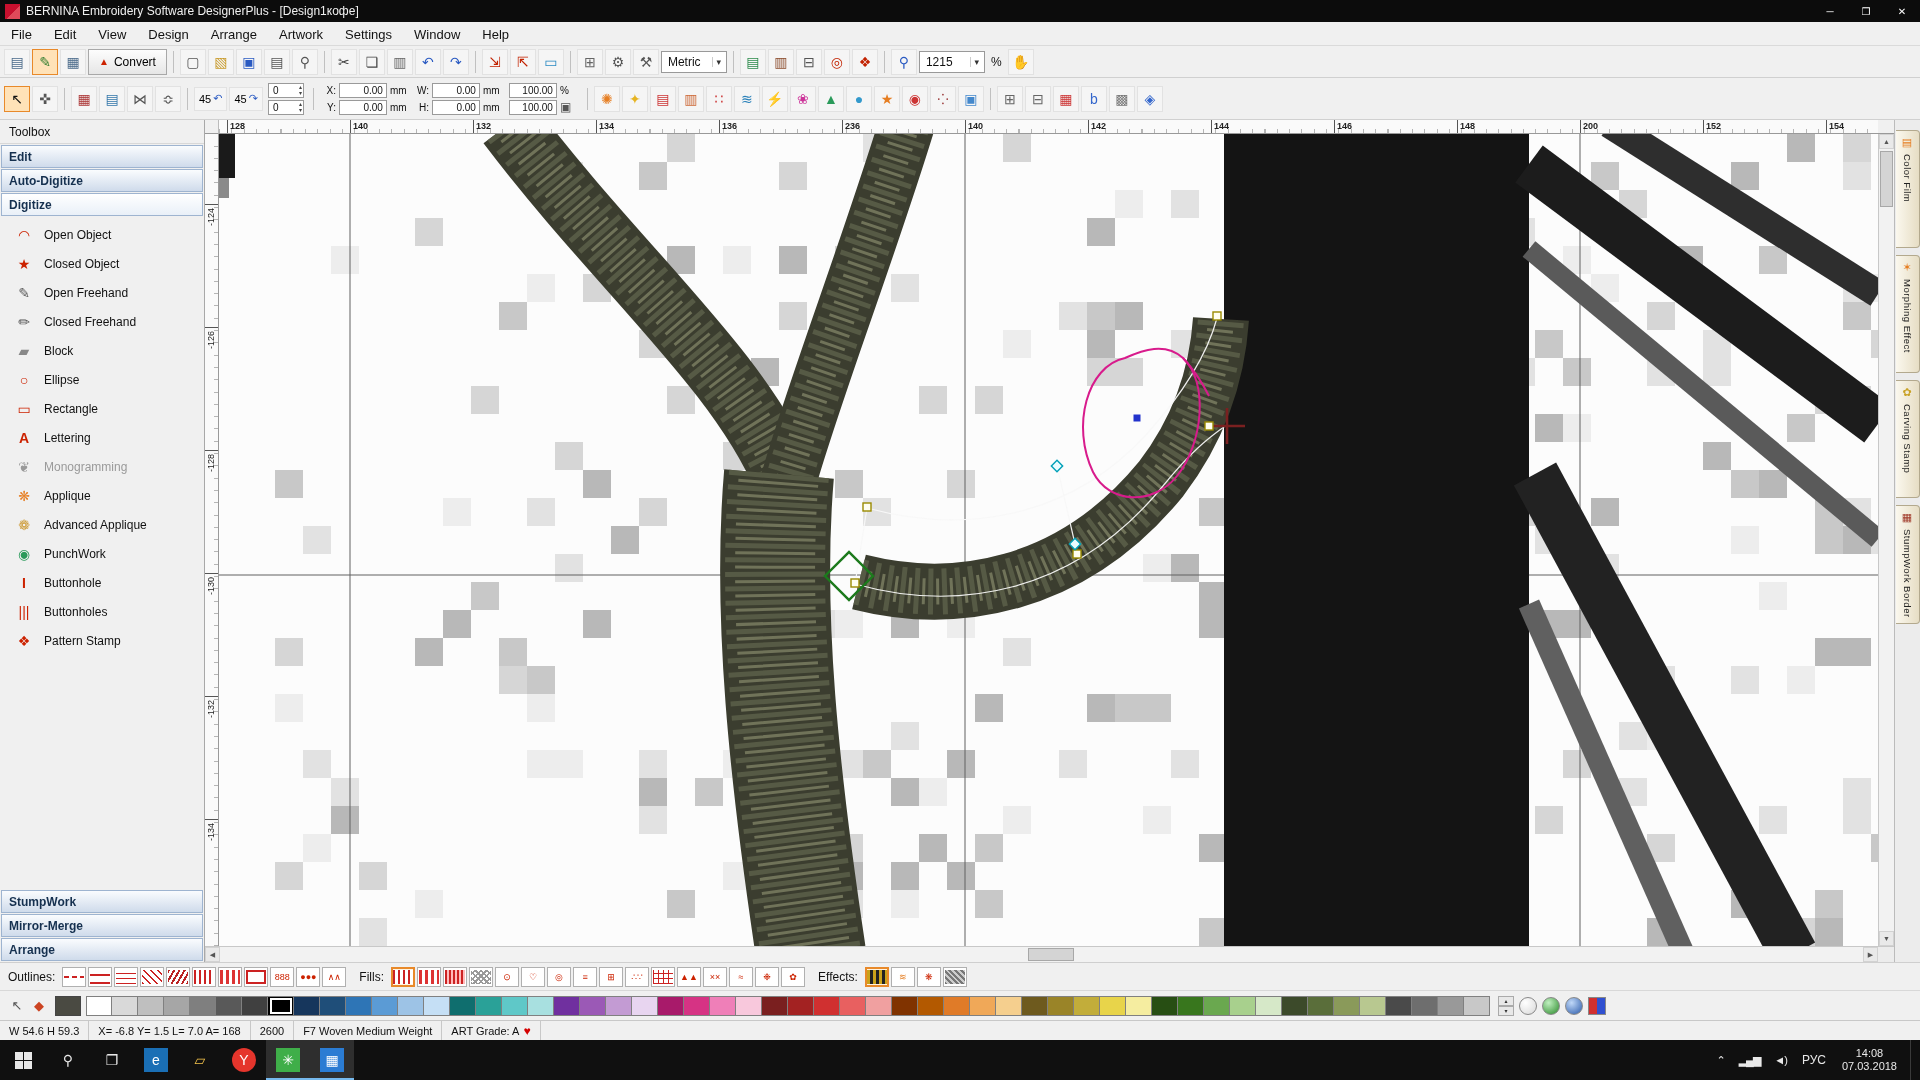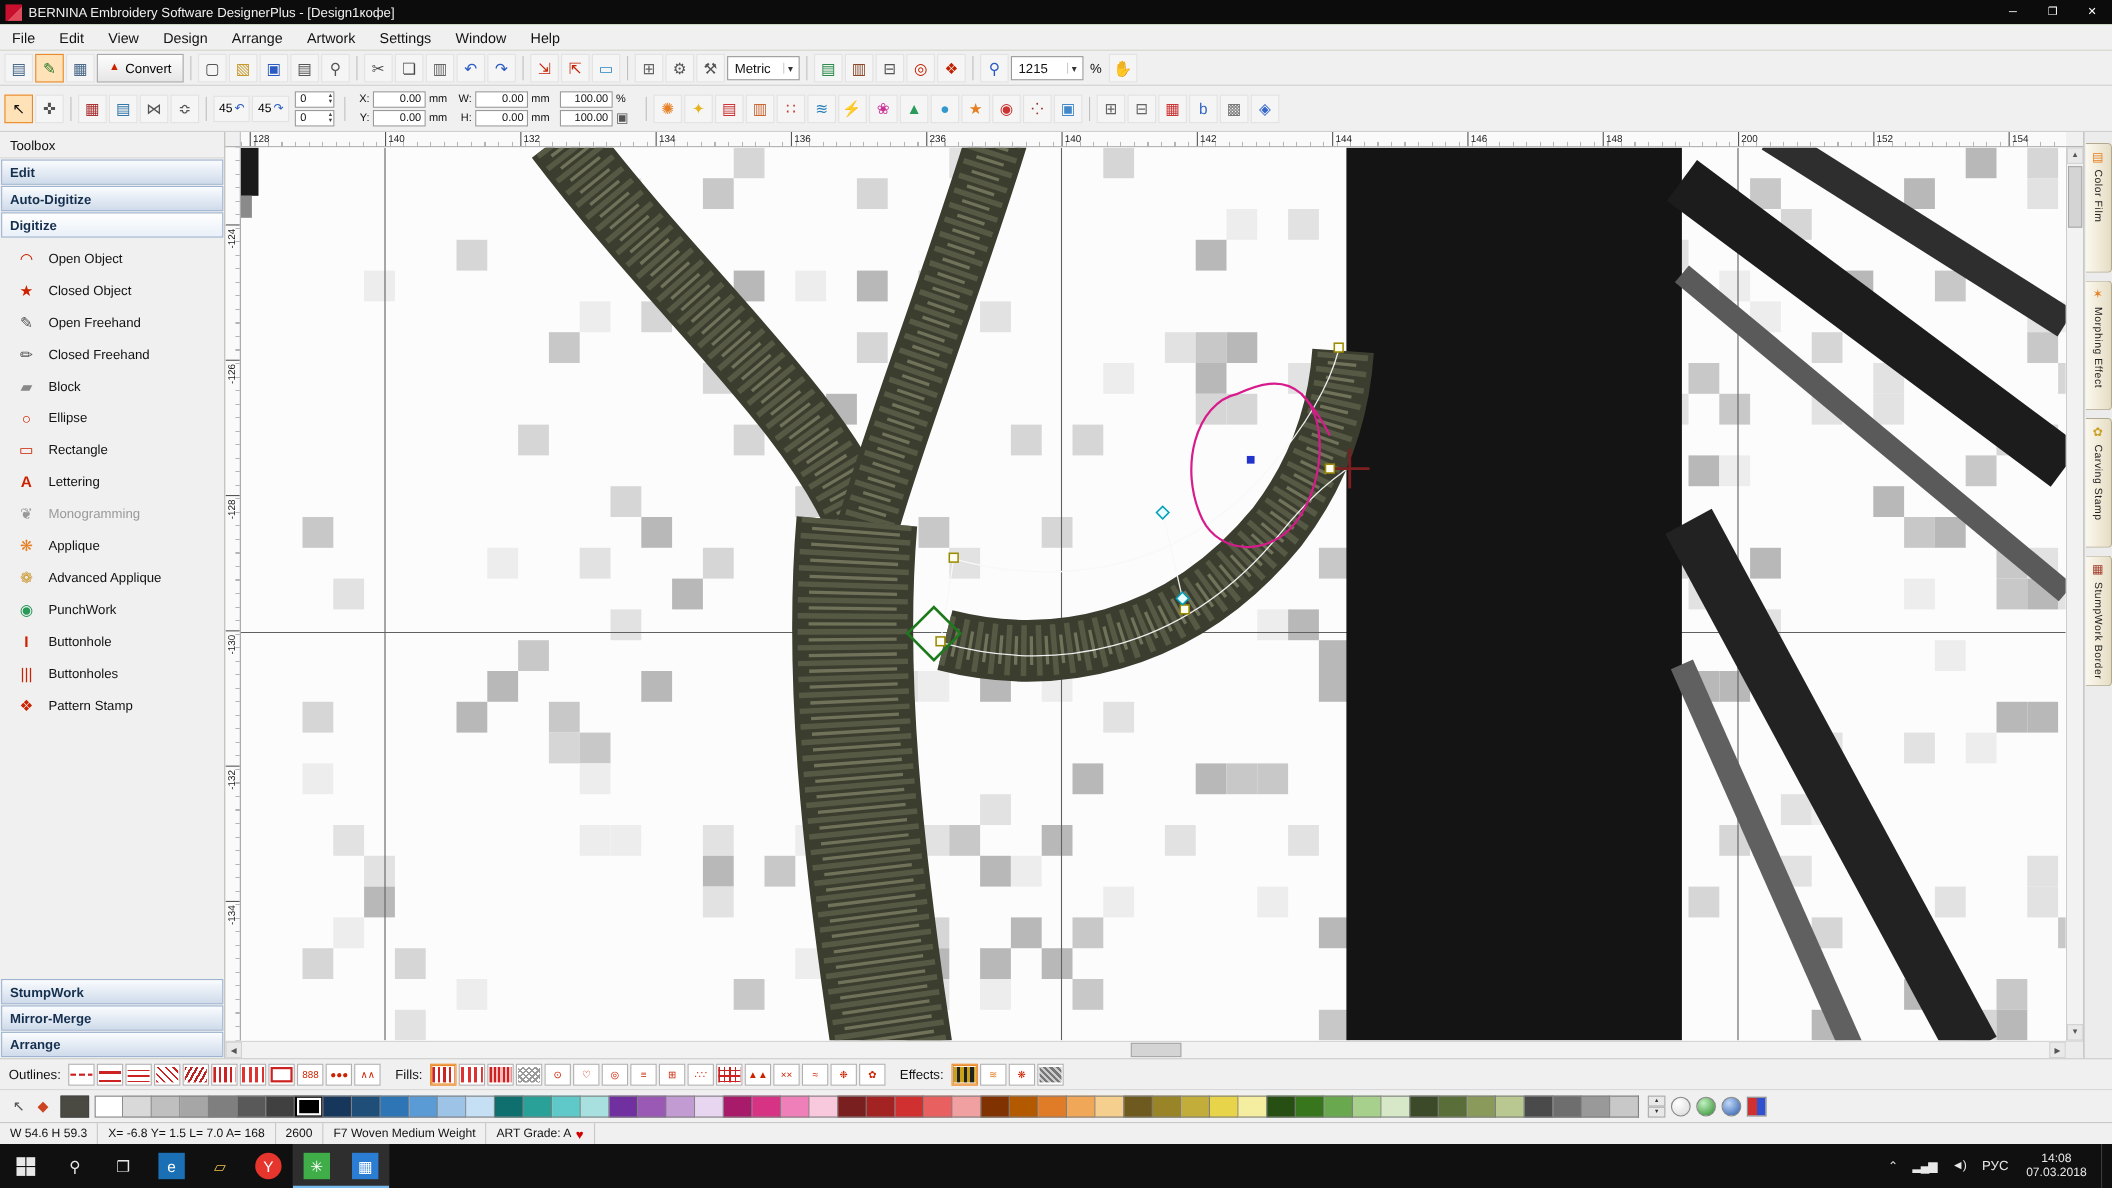--- a/index.html
+++ b/index.html
@@ -52,21 +52,21 @@
   .tool-row{height:29px;display:flex;align-items:center;gap:9px;padding-left:13px;font-size:12px;}
   .tool-ico{width:22px;text-align:center;font-size:14px;flex:0 0 auto;}
   .tool-row.disabled{color:#9a9a9a;}
   .tbx-bottom{margin-top:auto;padding-bottom:1px;}
 
   .canvas-wrap{flex:1;display:flex;flex-direction:column;min-width:0;background:#fff;}
   .ruler-top-row{height:14px;display:flex;flex:0 0 auto;}
   .ruler-corner{width:14px;background:#f0f0f0;border-right:1px solid #bbb;border-bottom:1px solid #999;flex:0 0 auto;}
   .ruler-top{flex:1;position:relative;background-color:#fafafa;border-bottom:1px solid #999;overflow:hidden;
       background-image:repeating-linear-gradient(90deg,#b5b5b5 0 1px,transparent 1px 12.3px);
-      background-size:100% 4px;background-position:0 100%;background-repeat:no-repeat;}
+      background-size:100% 4px;background-position:0 100%;background-repeat:no-repeat;font-weight:bold;}
   .rt-label{position:absolute;top:1px;font-size:9px;color:#222;}
   .rt-tick{position:absolute;top:0;width:1px;height:13px;background:#555;}
   .ruler-spacer{width:16px;background:#f0f0f0;border-bottom:1px solid #999;flex:0 0 auto;}
   .canvas-row{flex:1;display:flex;min-height:0;}
   .ruler-left{width:14px;position:relative;background-color:#fafafa;border-right:1px solid #999;overflow:hidden;flex:0 0 auto;
       background-image:repeating-linear-gradient(0deg,#b5b5b5 0 1px,transparent 1px 12.3px);
       background-size:4px 100%;background-position:100% 0;background-repeat:no-repeat;}
   .rl-label{position:absolute;left:1px;writing-mode:vertical-rl;transform:rotate(180deg);font-size:9px;color:#222;}
   .rl-tick{position:absolute;left:0;width:13px;height:1px;background:#555;}
   #canvas-area{flex:1;position:relative;overflow:hidden;background:#fff;}

